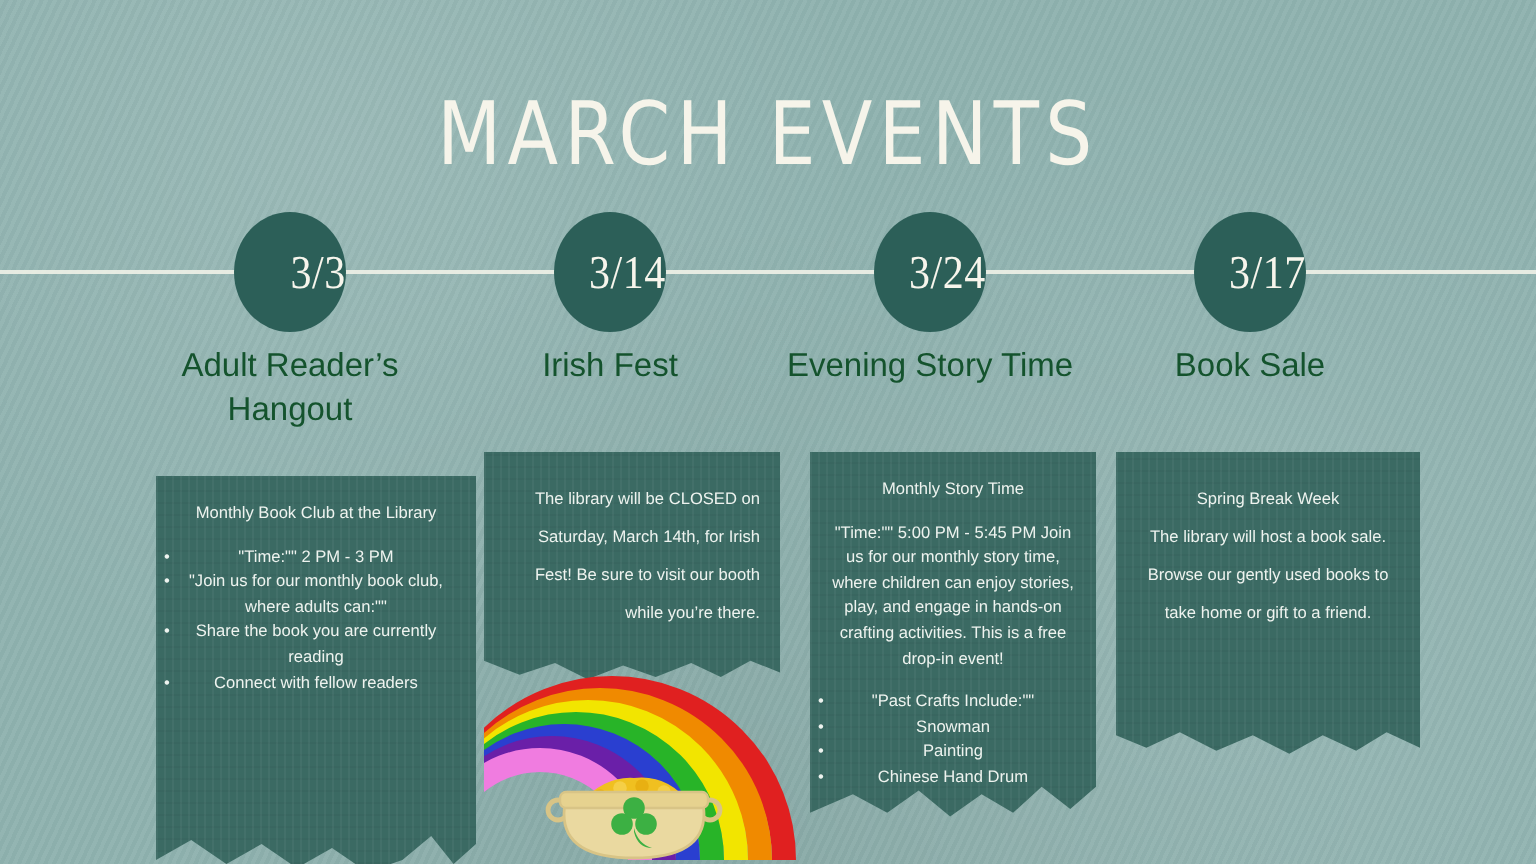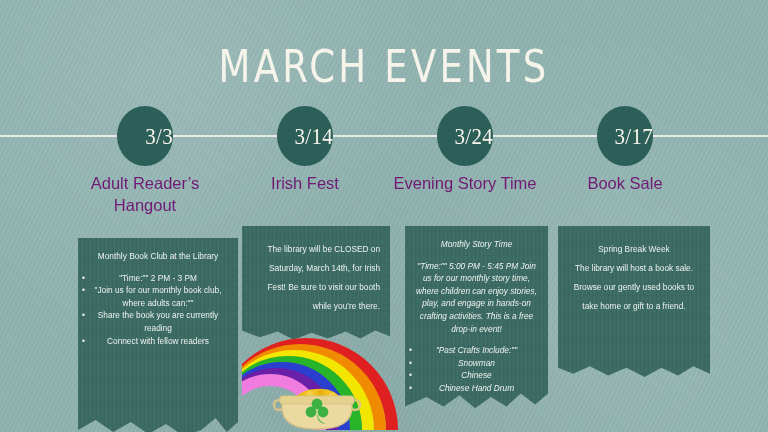--- a/index.html
+++ b/index.html
@@ -68,21 +68,21 @@
     letter-spacing:.3px;
     transform-origin:center;
   }
   .date-badge span { transform: translateX(-50%) scaleY(1.12); position:relative; left:50%; }
 
   .event-title {
     position:absolute;
     top:172px;
     left:0; right:0;
     text-align:center;
-    color:#701a75;
+    color:#14532d;
     font-size:16.5px;
     line-height:22px;
     font-weight:400;
     padding:0 6px;
   }
 
   
   .card {
     position:absolute;
     background:#3b6a63;
@@ -111,21 +111,21 @@
     position:absolute;
     left:-6px; top:0;
   }
   .card .plain { }
 
   .card-spaced { line-height:19px; }
 
   
   .torn-1 { clip-path: polygon(0 0,100% 0,100% 92%,93% 97%,86% 90%,77% 96%,66% 99%,55% 93%,44% 98%,33% 92%,22% 97%,11% 91%,0 96%); margin-top: 12px; }
   .torn-2 { clip-path: polygon(0 0,100% 0,100% 95%,90% 90%,80% 97%,70% 91%,58% 97%,47% 92%,35% 98%,24% 91%,12% 96%,0 90%); text-align: right; }
-  .torn-3 { clip-path: polygon(0 0,100% 0,100% 90%,91% 96%,81% 90%,71% 97%,60% 92%,49% 98%,38% 91%,27% 97%,15% 92%,0 97%); font-style: italic; }
+  .torn-3 { clip-path: polygon(0 0,100% 0,100% 90%,91% 96%,81% 90%,71% 97%,60% 92%,49% 98%,38% 91%,27% 97%,15% 92%,0 97%); }
   .torn-4 { clip-path: polygon(0 0,100% 0,100% 96%,89% 91%,79% 97%,68% 92%,57% 98%,45% 92%,33% 97%,21% 91%,10% 96%,0 92%); }
 
   
   .rainbow-wrap {
     position:absolute;
     left:242px; top:330px;
     width:160px; height:102px;
     z-index:4;
     pointer-events:none;
   }
@@ -210,21 +210,21 @@
     </div>
     <div class="event-title">Evening Story Time</div>
   </div>
 
   <div class="card torn-3" style="left:405px; top:226px; width:143px; height:186px;">
     <div class="card-heading">Monthly Story Time</div>
     <div style="margin-bottom:9px;">"Time:"" 5:00 PM - 5:45 PM Join us for our monthly story time, where children can enjoy stories, play, and engage in hands-on crafting activities. This is a free drop-in event!</div>
     <ul>
       <li>"Past Crafts Include:""</li>
       <li>Snowman</li>
-      <li>Chinese</li>
+      <li>Painting</li>
       <li>Chinese Hand Drum</li>
     </ul>
   </div>
 
   <div class="col" style="left:540px;">
     <div class="date-badge">
       <span>3/17</span>
     </div>
     <div class="event-title">Book Sale</div>
   </div>

